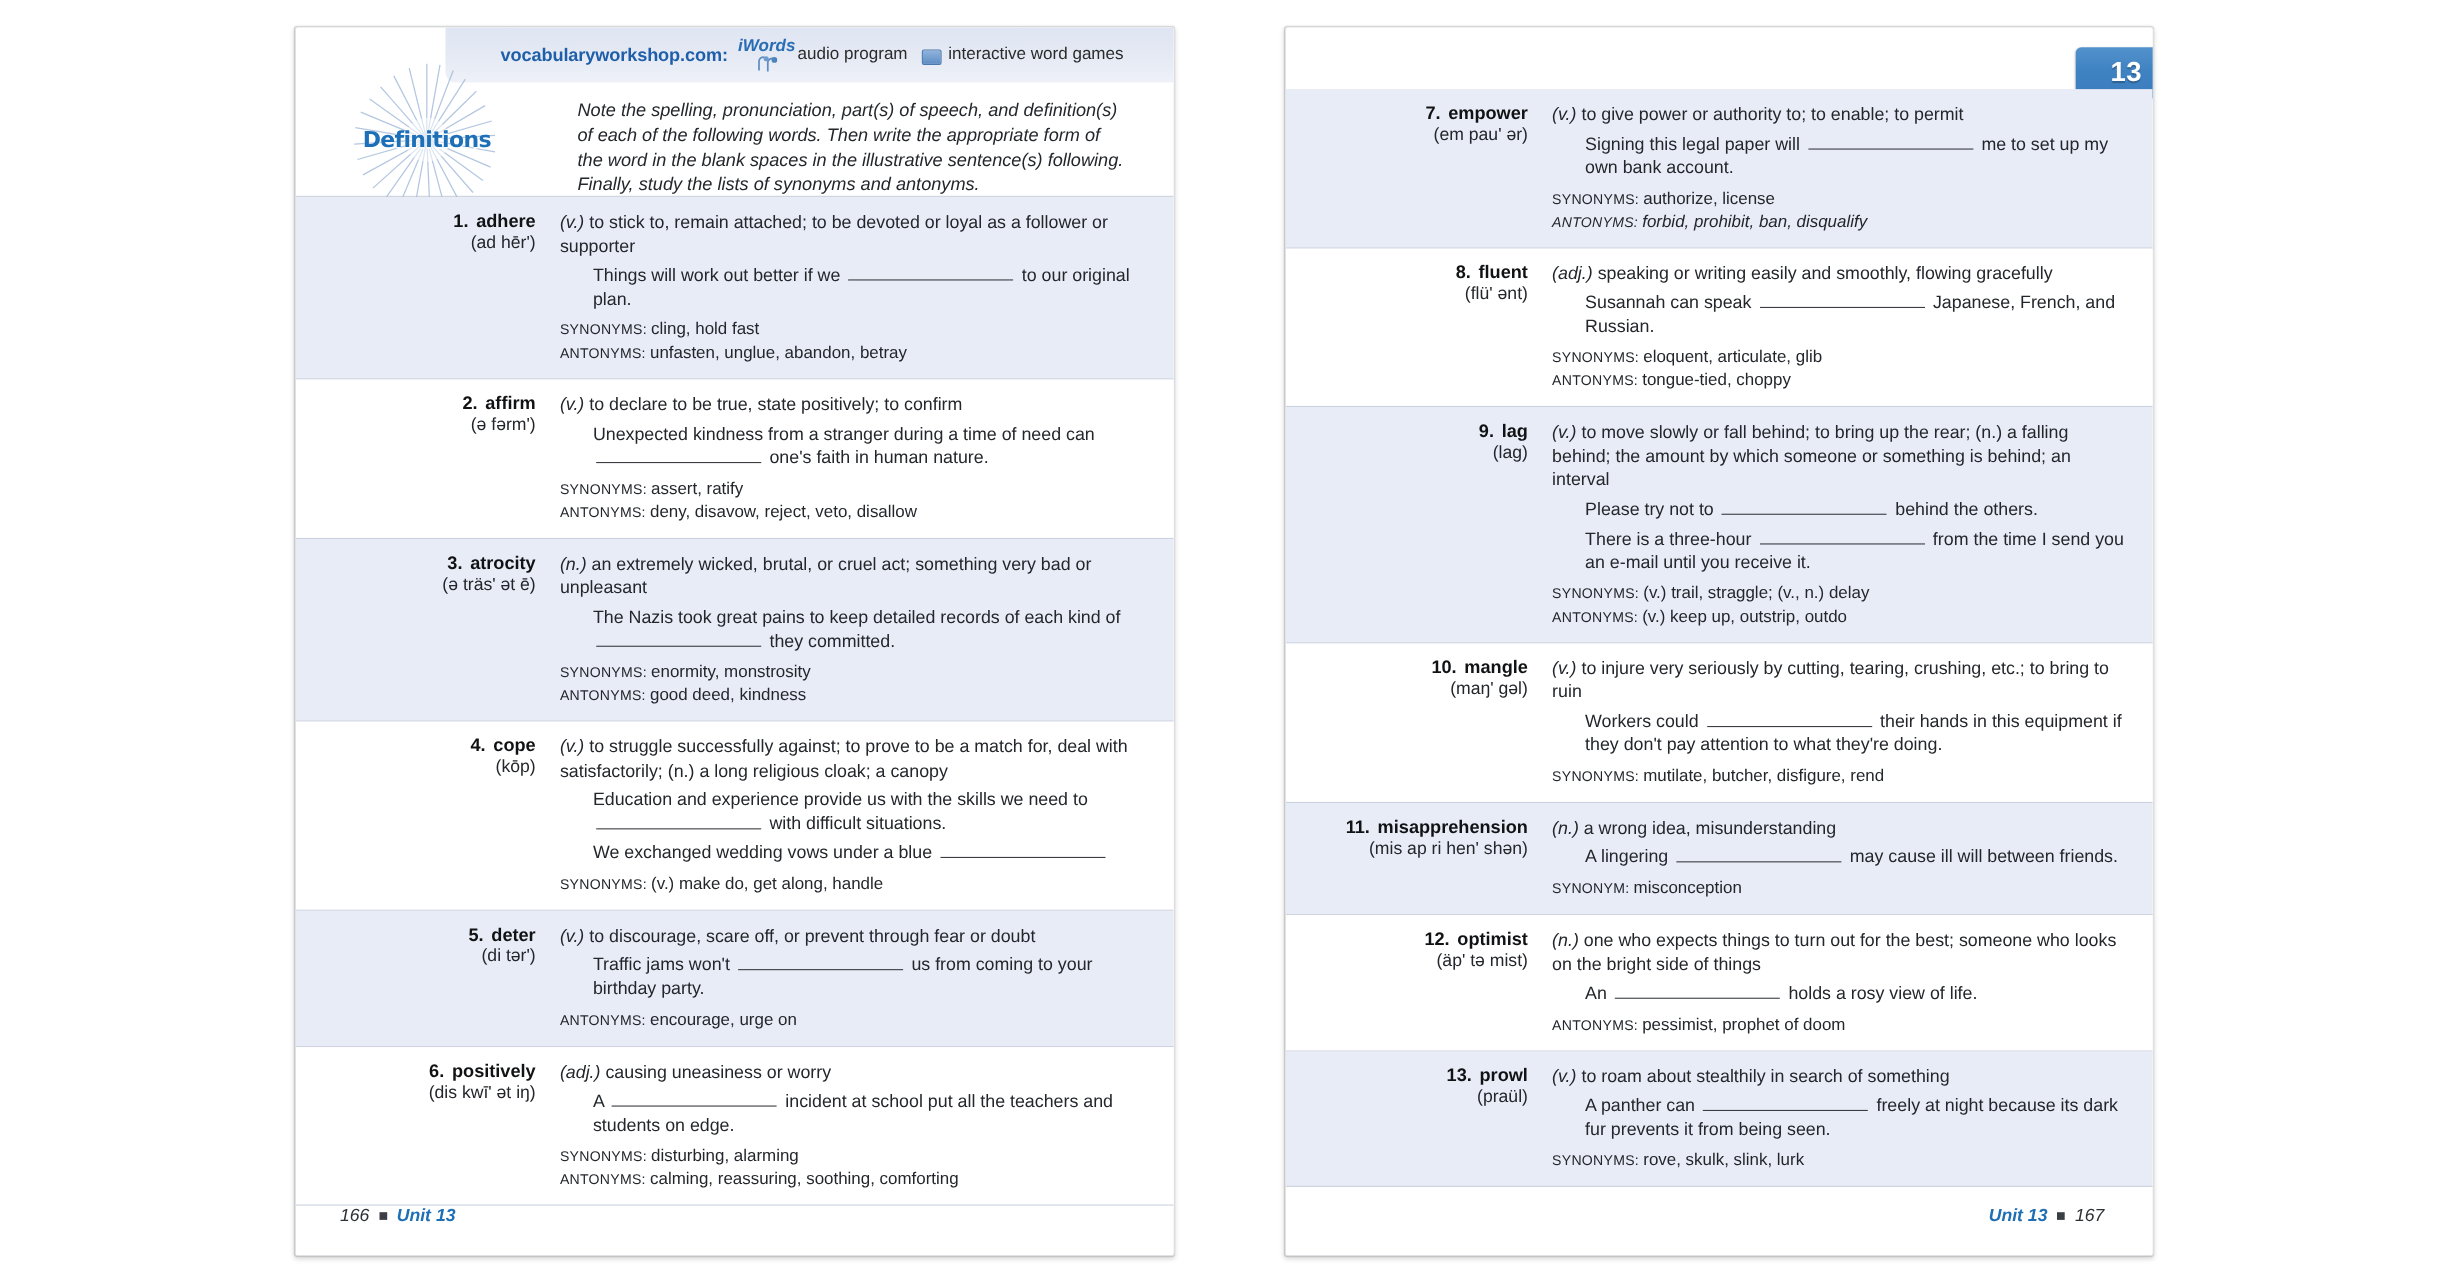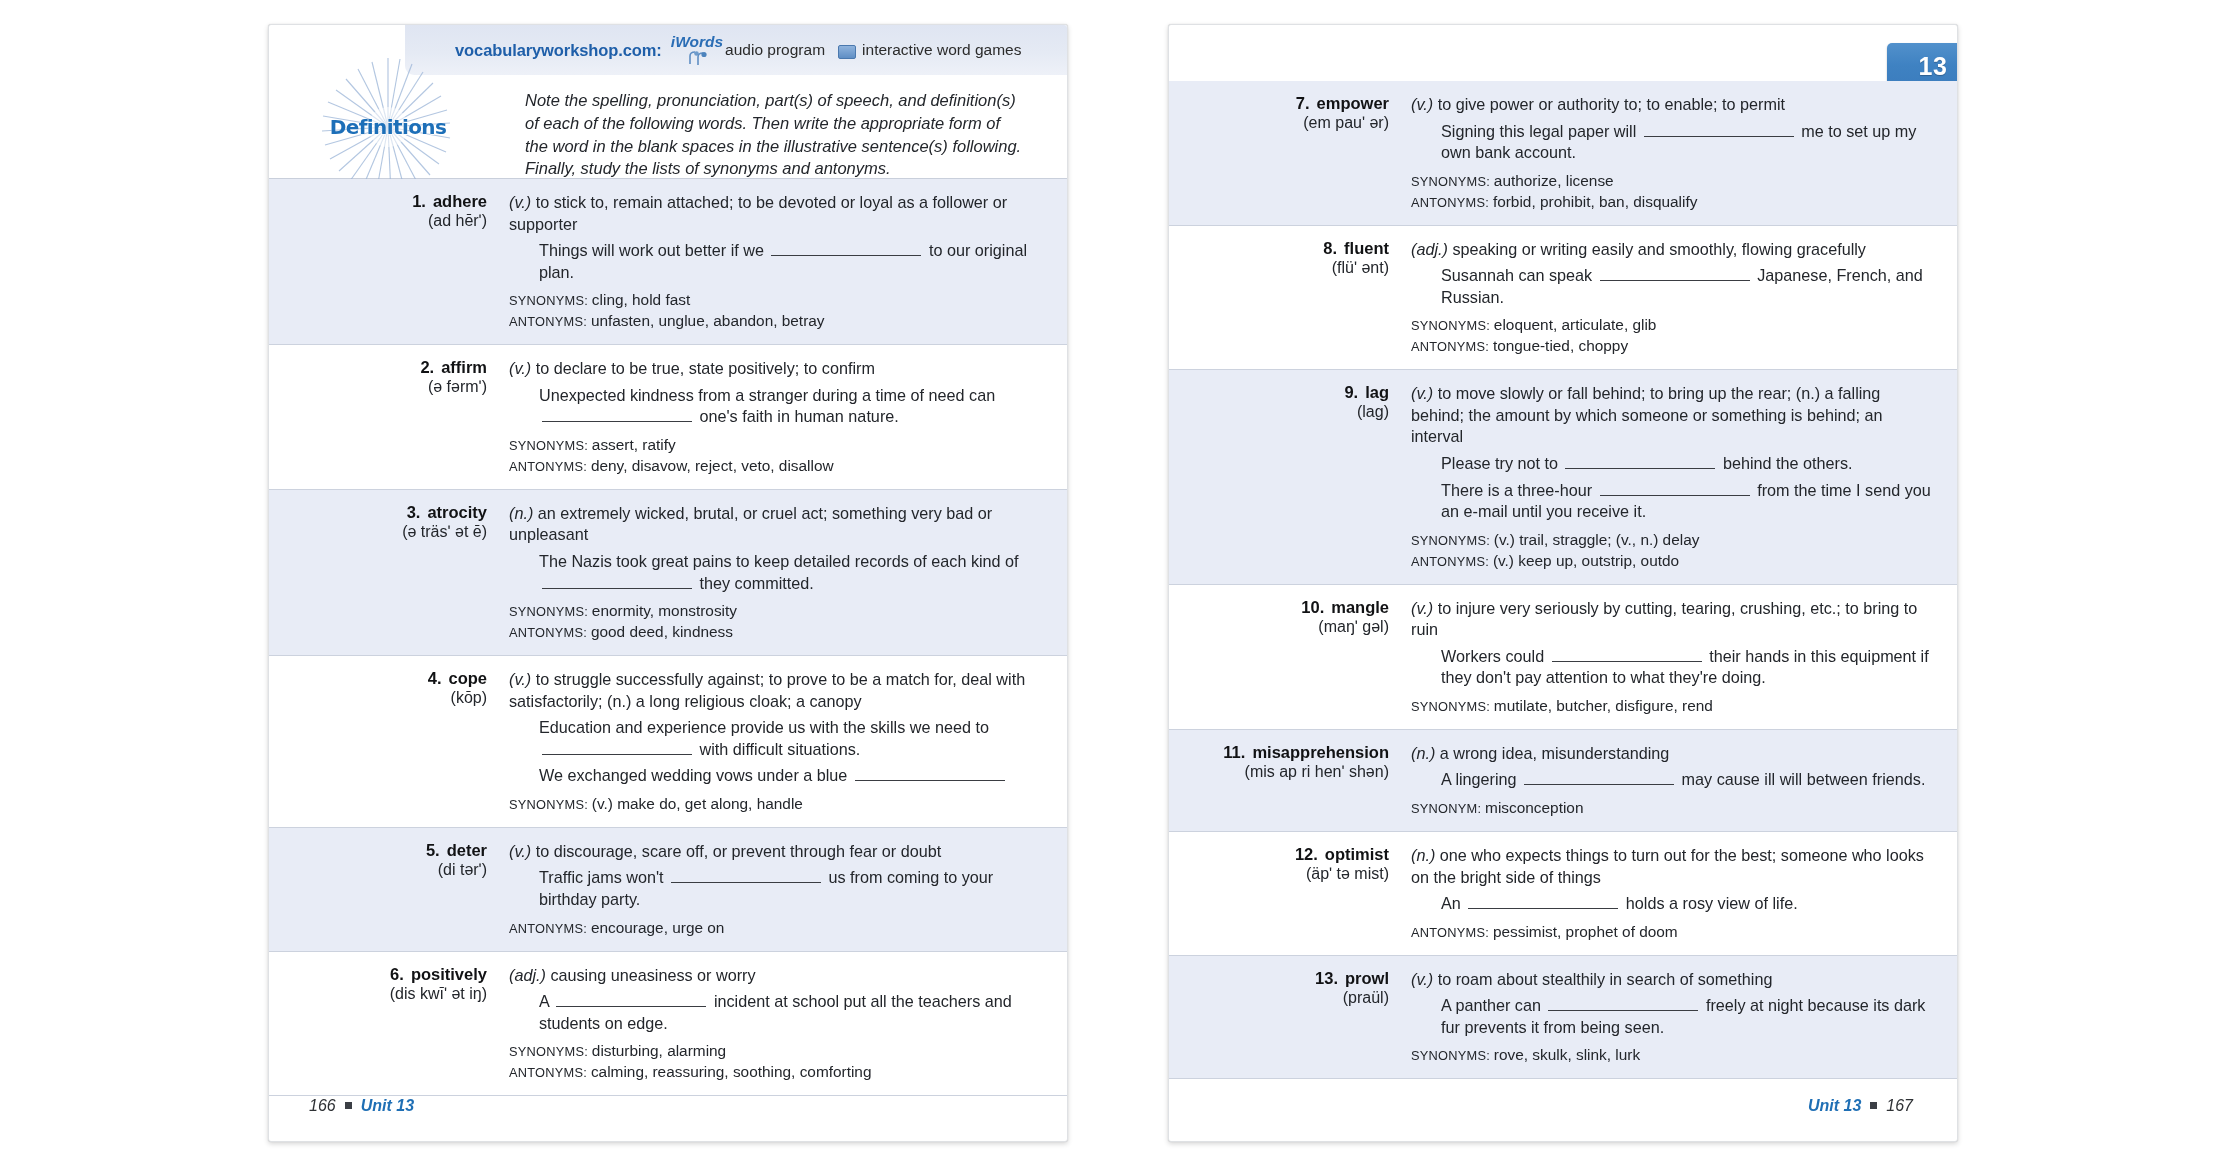--- a/index.html
+++ b/index.html
@@ -419,21 +419,21 @@
               <div class="hw-line">
                 <span class="entry-num">7.</span>
                 <span class="entry-word">empower</span>
               </div>
               <div class="entry-pron">(em pauʹ ər)</div>
             </div>
             <div class="entry-body">
               <div class="def-line"><i>(v.)</i> to give power or authority to; to enable; to permit</div>
               <div class="sentence">Signing this legal paper will <span class="blank" style="width: 150px;"></span> me to set up my own bank account.</div>
               <div class="syn"><span class="sc">SYNONYMS: </span>authorize, license</div>
-              <div class="syn" style="margin-top: 1px;"><span class="sc">ANTONYMS: </span>forbid, prohibit, ban, disqualify</div>
+              <div class="syn" style="margin-top: 1px; font-style: italic;"><span class="sc">ANTONYMS: </span>forbid, prohibit, ban, disqualify</div>
             </div>
           </div>
           <div class="entry plain">
             <div class="entry-head">
               <div class="hw-line">
                 <span class="entry-num">8.</span>
                 <span class="entry-word">fluent</span>
               </div>
               <div class="entry-pron">(flüʹ ənt)</div>
             </div>

